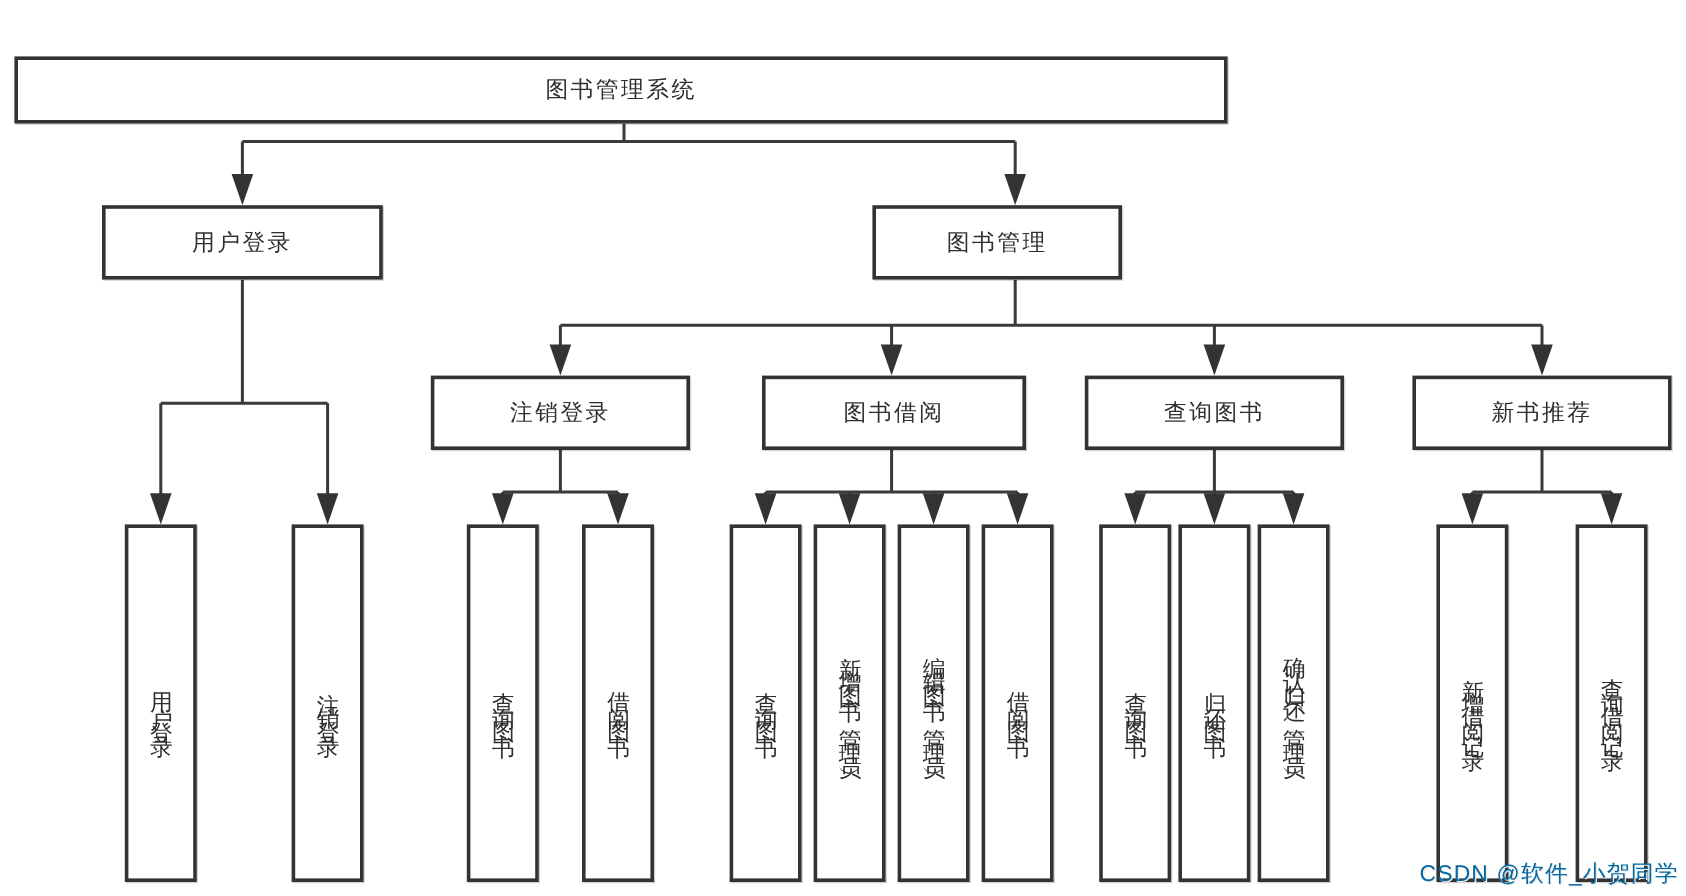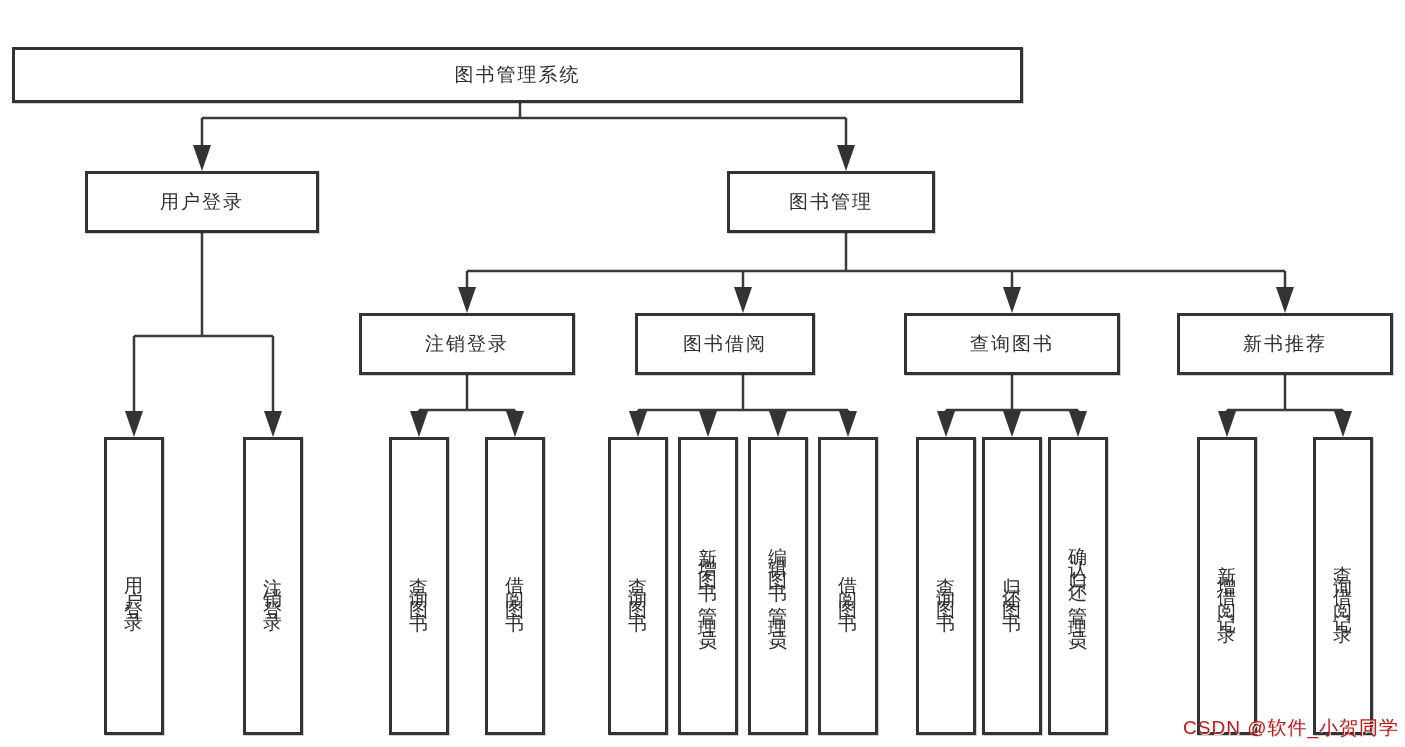--- a/index.html
+++ b/index.html
@@ -35,21 +35,21 @@
     text-orientation: mixed;
     letter-spacing: 12px;
     line-height: 1;
   }
   .watermark {
     position: absolute;
     right: 6px;
     bottom: 6px;
     font-size: 19px;
     letter-spacing: 1px;
-    color: #b91c1c;
+    color: #0369a1;
     text-shadow: 1px 1px 0 #e9e9e9;
     white-space: nowrap;
   }
 </style>
 </head>
 <body>
 
 <div class="canvas">
 
   <svg class="edges" width="1405" height="747" viewBox="0 0 1405 747">
@@ -98,21 +98,21 @@
   <div class="node h" style="left:85px; top:171px; width:234px; height:62px;">
     <span>用户登录</span>
   </div>
   <div class="node h" style="left:727px; top:171px; width:208px; height:62px;">
     <span>图书管理</span>
   </div>
 
   <div class="node h" style="left:359px; top:313px; width:216px; height:62px;">
     <span>注销登录</span>
   </div>
-  <div class="node h" style="left:635px; top:313px; width:180px; height:62px;">
+  <div class="node h" style="left:635px; top:313px; width:220px; height:62px;">
     <span>图书借阅</span>
   </div>
   <div class="node h" style="left:904px; top:313px; width:216px; height:62px;">
     <span>查询图书</span>
   </div>
   <div class="node h" style="left:1177px; top:313px; width:216px; height:62px;">
     <span>新书推荐</span>
   </div>
 
   <div class="node v" style="left:104px; top:437px; width:60px; height:298px;">

